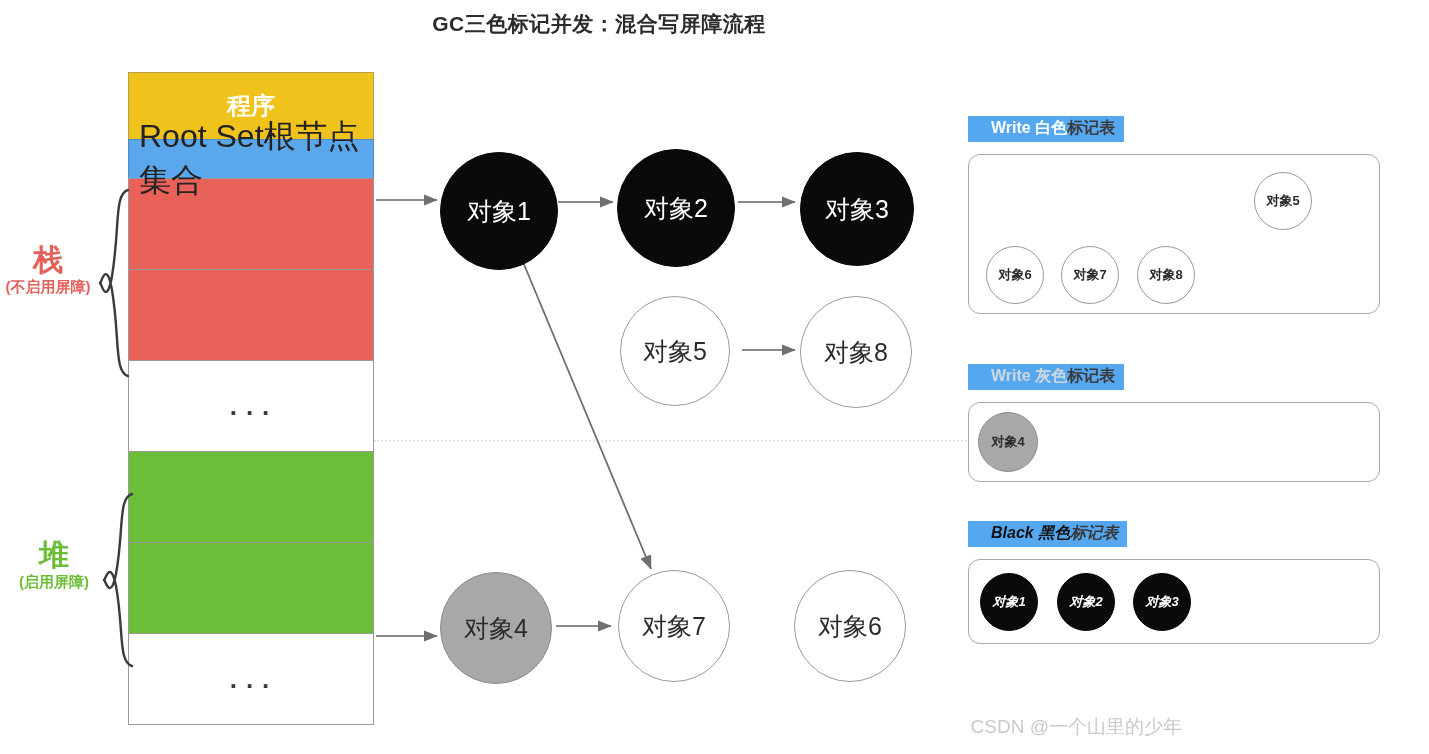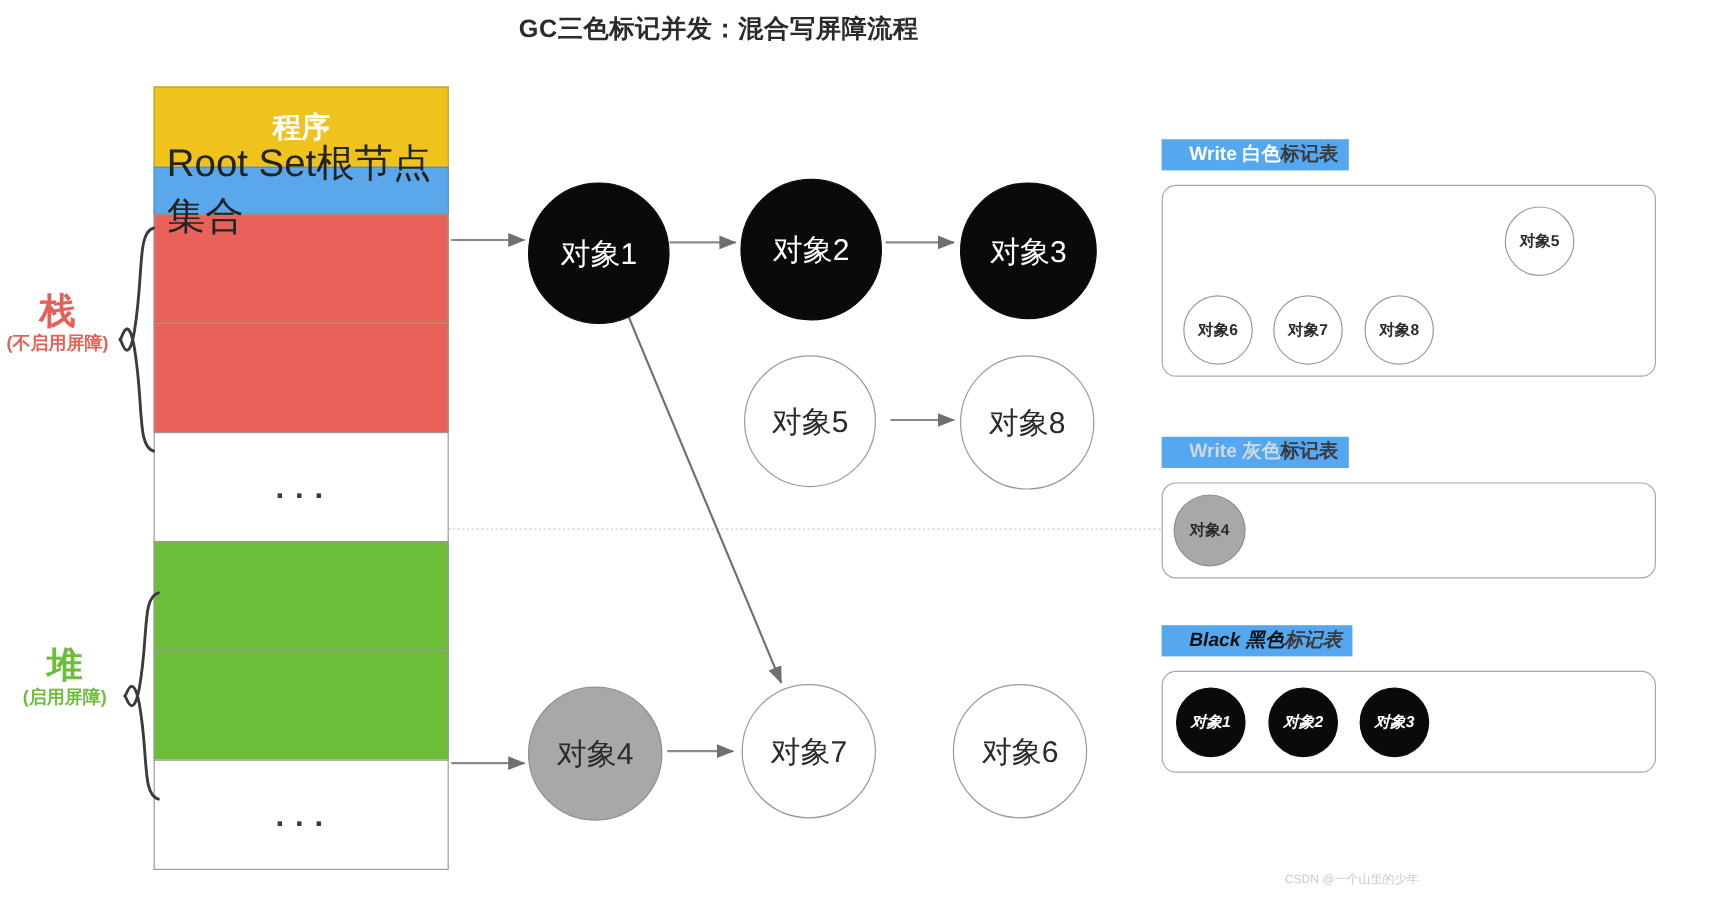--- a/index.html
+++ b/index.html
@@ -95,21 +95,21 @@
   .chip.grey{background:#a8a8a8;color:#2b2b2b;border:1.5px solid #8d8d8d;}
   .chip.black{background:#0a0a0a;color:#ffffff;border:1px solid #0a0a0a;}
 
   
   #divider{
     position:absolute;left:374px;top:436px;width:1004px;height:0;
     border-top:2px dotted #e0e3ea;
   }
   #watermark{
     position:absolute;right:16px;bottom:18px;
-    color:#c9c9c9;font-size:10px;white-space:nowrap;
+    color:#c9c9c9;font-size:19px;white-space:nowrap;
   }
   #bottom-band{
     position:absolute;left:390px;bottom:0;width:600px;height:4px;
     background:#eaf4fb;
   }
   svg.edges{position:absolute;left:0;top:0;width:1429px;height:754px;pointer-events:none;}
 </style>
 </head>
 <body>
 

